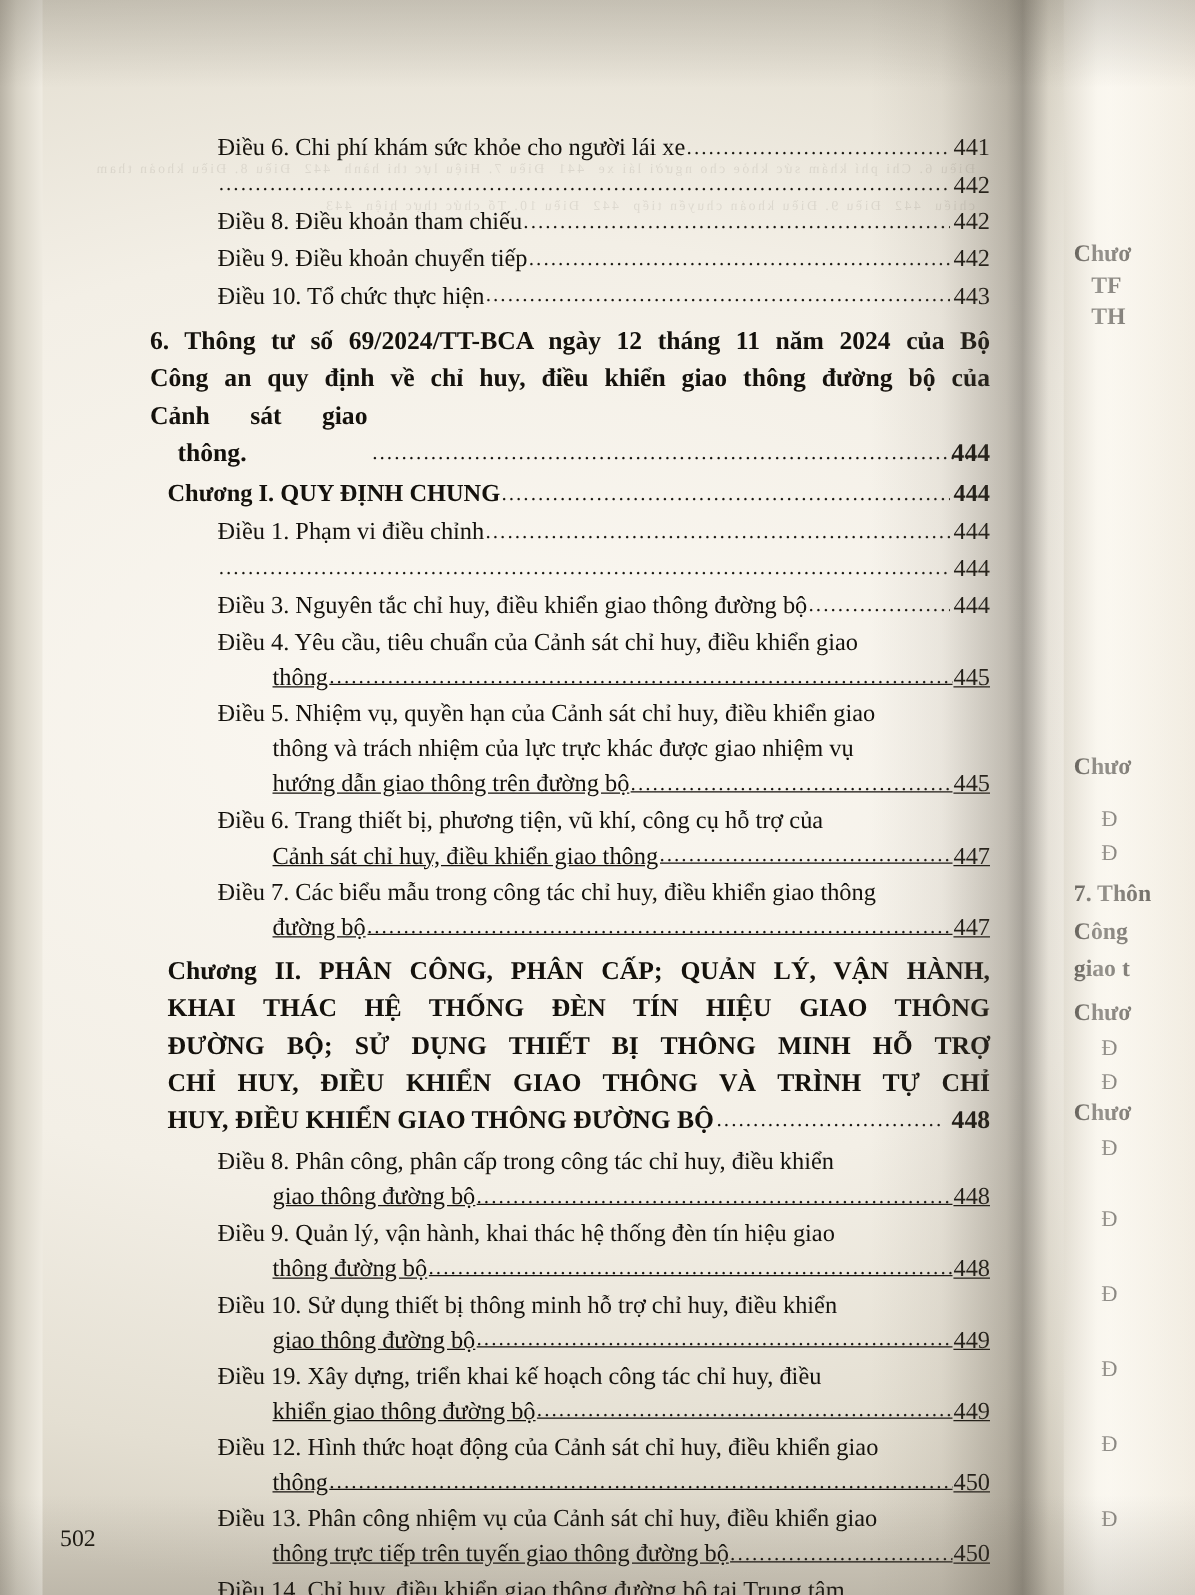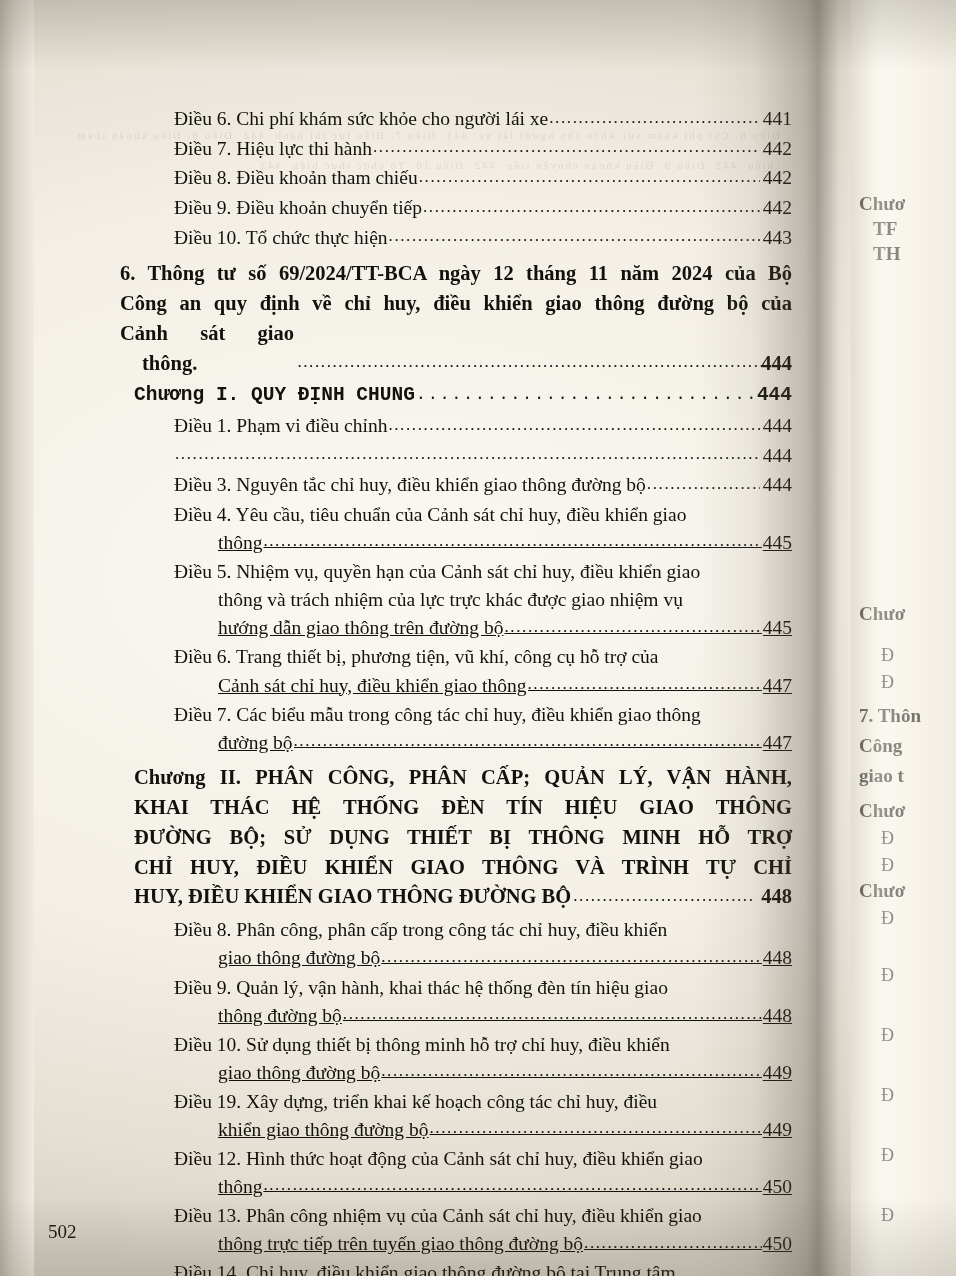--- a/index.html
+++ b/index.html
@@ -179,21 +179,20 @@
   <div class="bleed">Điều 6. Chi phí khám sức khỏe cho người lái xe  441  Điều 7. Hiệu lực thi hành  442  Điều 8. Điều khoản tham chiếu  442  Điều 9. Điều khoản chuyển tiếp  442  Điều 10. Tổ chức thực hiện  443</div>
 
   <div class="content">
 
     <div class="toc-line lvl-article">
       <span class="txt">Điều 6. Chi phí khám sức khỏe cho người lái xe</span>
       <span class="dots">......................................................................................................</span>
       <span class="pg">441</span>
     </div>
     <div class="toc-line lvl-article">
-      <span class="txt">Điều 7. Hiệu lực thi hành</span>
       <span class="dots">......................................................................................................</span>
       <span class="pg">442</span>
     </div>
     <div class="toc-line lvl-article">
       <span class="txt">Điều 8. Điều khoản tham chiếu</span>
       <span class="dots">......................................................................................................</span>
       <span class="pg">442</span>
     </div>
     <div class="toc-line lvl-article">
       <span class="txt">Điều 9. Điều khoản chuyển tiếp</span>
@@ -209,21 +208,21 @@
     <div class="doc-head">
       <span class="jrow">6. Thông tư số 69/2024/TT-BCA ngày 12 tháng 11 năm 2024 của Bộ</span>
       <span class="jrow">Công an quy định về chỉ huy, điều khiển giao thông đường bộ của</span>
       <span class="lastrow" style="display:flex;align-items:flex-end;">
         <span class="txt">Cảnh sát giao thông.</span>
         <span class="dots" style="flex:1 1 auto;overflow:hidden;white-space:nowrap;margin:0 2px 4px 2px;letter-spacing:1.6px;font-size:17px;font-weight:normal;">..........................................................................................</span>
         <span class="pg">444</span>
       </span>
     </div>
 
-    <div class="toc-line lvl-chapter" style="padding-left:14px;font-family:Liberation Mono, monospace;">
+    <div class="toc-line lvl-chapter" style="padding-left:14px;">
       <span class="txt">Chương I. QUY ĐỊNH CHUNG</span>
       <span class="dots" style="font-weight:normal;">.........................................................................................................</span>
       <span class="pg">444</span>
     </div>
 
     <div class="toc-line lvl-article">
       <span class="txt">Điều 1. Phạm vi điều chỉnh</span>
       <span class="dots">......................................................................................................</span>
       <span class="pg">444</span>
     </div>

